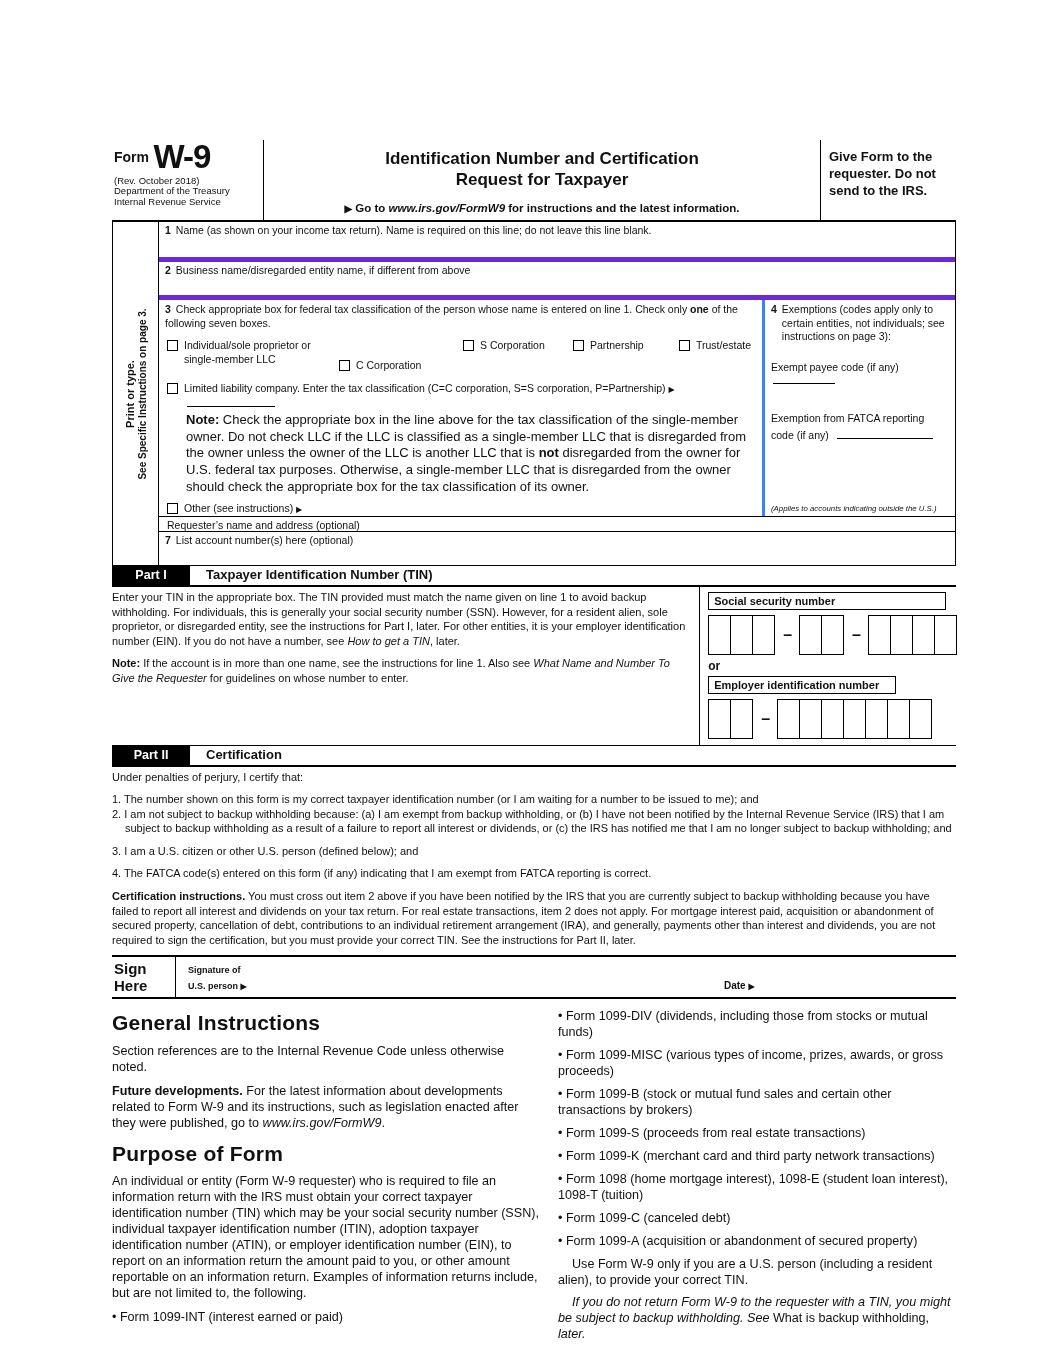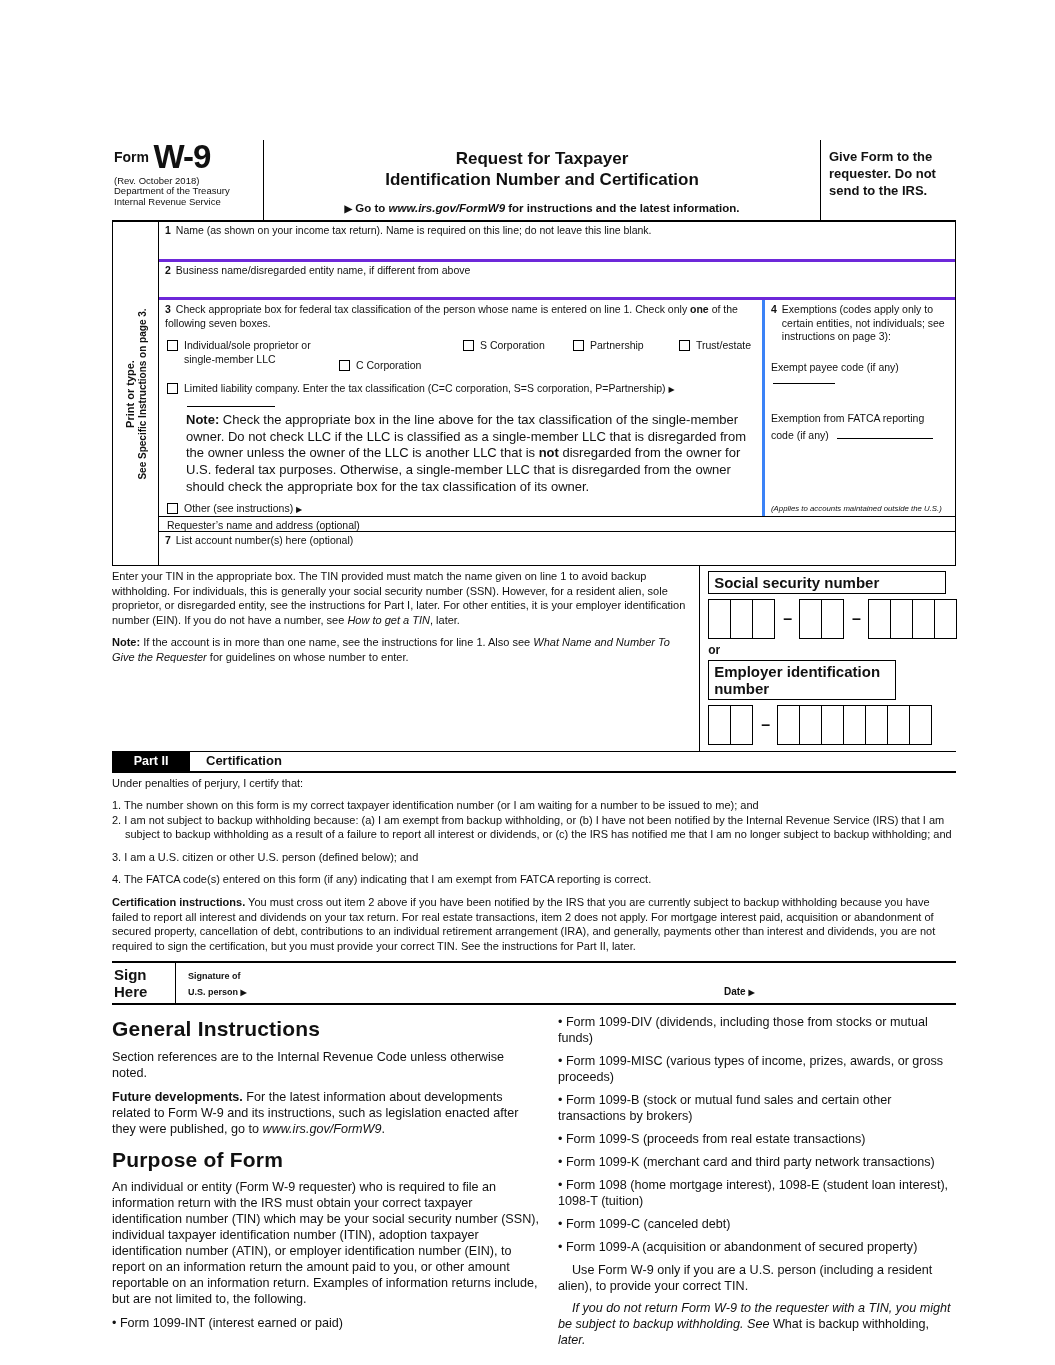--- a/index.html
+++ b/index.html
@@ -28,21 +28,21 @@
                font-weight:bold; font-size:13px; line-height:1.3; }
 
   
   .body-grid { display:flex; border-left:1px solid #000; border-right:1px solid #000; border-bottom:1px solid #000; }
   .sidebar { width:46px; position:relative; border-right:1px solid #000; }
   .rot { position:absolute; top:50%; left:50%; transform:translate(-50%,-50%) rotate(-90deg);
          font-weight:bold; text-align:center; white-space:nowrap; }
   .rot-l1 { font-size:11px; line-height:1.3; }
   .rot-l2 { font-size:10px; }
   .fields { flex:1; display:flex; flex-direction:column; font-size:10.5px; }
-  .frow { border-bottom:3px solid #6d28d9; padding:2px 4px 0 6px; }
+  .frow { border-bottom:5px solid #6d28d9; padding:2px 4px 0 6px; }
   .num { font-weight:bold; margin-right:5px; }
   .l1 { height:40px; }
   .l2 { height:38px; }
   .l34 { display:flex; border-bottom:1px solid #000; }
   .l3 { flex:1; border-right:3px solid #3b82f6; padding:3px 4px 2px 6px; }
   .l3-head { line-height:1.3; }
   .cbrow { display:flex; margin-top:9px; align-items:flex-start; }
   .cb { width:11px; height:11px; border:1.4px solid #000; display:inline-block; flex:none; margin:1px 6px 0 2px; background:#fff; }
   .cb-item { display:flex; line-height:1.3; }
   .cb-item.w0 { width:172px; }
@@ -72,21 +72,21 @@
   .part-bar { display:flex; border-bottom:2.5px solid #000; align-items:flex-end; }
   .part-label { background:#000; color:#fff; font-weight:bold; font-size:12.5px;
                 width:78px; text-align:center; padding:2px 0 3px; }
   .part-title { font-weight:bold; font-size:13px; padding:0 0 3px 16px; }
 
   
   .p1-body { display:flex; border-bottom:1px solid #000; }
   .p1-text { width:590px; font-size:11px; line-height:1.32; padding:3px 6px 8px 0; }
   .p1-note { margin-top:8px; }
   .p1-right { flex:1; border-left:1px solid #000; padding:5px 0 6px 8px; }
-  .tin-label-box { border:1px solid #000; font-weight:bold; font-size:15px; padding:2px 0 2px 5px; }
+  .tin-label-box { border:1px solid #000; font-weight:bold; font-size:11px; padding:2px 0 2px 5px; }
   .ssn-box { width:238px; }
   .ein-box { width:188px; }
   .digits { display:flex; align-items:center; margin-top:5px; }
   .dcell { width:23px; height:40px; border:1px solid #000; margin-right:-1px; background:#fff; }
   .dgap { width:1px; }
   .dash { font-weight:bold; margin:0 7px 0 8px; }
   .or-label { font-weight:bold; font-size:12px; margin:4px 0 3px; }
 
   
   .p2-body { font-size:11px; line-height:1.3; padding-top:3px; }
@@ -127,22 +127,22 @@
       <div>
         <span class="form-word">Form</span>
         <span class="form-num">W-9</span>
       </div>
       <div class="rev">(Rev. October 2018)</div>
       <div class="dept">Department of the Treasury</div>
       <div class="dept">Internal Revenue Service</div>
     </div>
     <div class="hdr-center">
       <div class="title">
+        <div>Identification Number and Certification</div>
         <div>Request for Taxpayer</div>
-        <div>Identification Number and Certification</div>
       </div>
       <div class="goto">
         <span class="arrow">▶</span><span> Go to </span><span class="i">www.irs.gov/FormW9</span><span> for instructions and the latest information.</span>
       </div>
     </div>
     <div class="hdr-right">Give Form to the requester. Do not send to the IRS.</div>
   </div>
 
   <div class="body-grid">
     <div class="sidebar">
@@ -212,36 +212,40 @@
           </div>
           <div class="exempt-row">
             <span>Exempt payee code (if any)</span><span class="blank exempt-blank"></span>
           </div>
           <div class="fatca">
             <div>Exemption from FATCA reporting</div>
             <div>
               <span>code (if any)</span><span class="blank fatca-blank"></span>
             </div>
           </div>
-          <div class="l4-foot">(Applies to accounts maintained outside the U.S.)</div>
+          <div class="l4-foot">(Applies to accounts indicating outside the U.S.)</div>
         </div>
       </div>
 
       <div class="l56">
         <div class="requester">
           <span>Requester’s name and address (optional)</span>
         </div>
       </div>
 
       <div class="frow l7" style="border-bottom:none;">
         <span class="num">7</span><span>List account number(s) here (optional)</span>
       </div>
     </div>
   </div>
 
+  <div class="part-bar">
+    <div class="part-label">Part I</div>
+    <div class="part-title">Taxpayer Identification Number (TIN)</div>
+  </div>
 
   <div class="p1-body">
     <div class="p1-text">
       <div>
         <span>Enter your TIN in the appropriate box. The TIN provided must match the name given on line 1 to avoid backup withholding. For individuals, this is generally your social security number (SSN). However, for a resident alien, sole proprietor, or disregarded entity, see the instructions for Part I, later. For other entities, it is your employer identification number (EIN). If you do not have a number, see </span><span class="i">How to get a TIN</span><span>, later.</span>
       </div>
       <div class="p1-note">
         <span class="b">Note:</span><span> If the account is in more than one name, see the instructions for line 1. Also see </span><span class="i">What Name and Number To Give the Requester</span><span> for guidelines on whose number to enter.</span>
       </div>
     </div>

